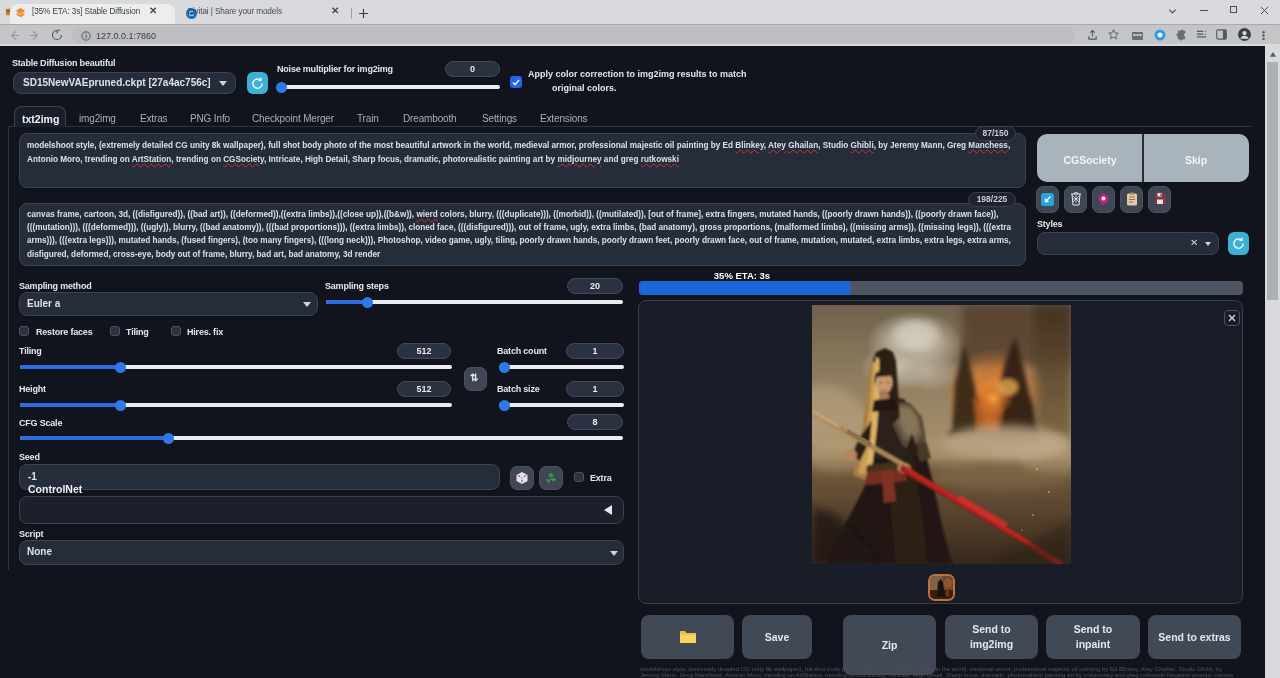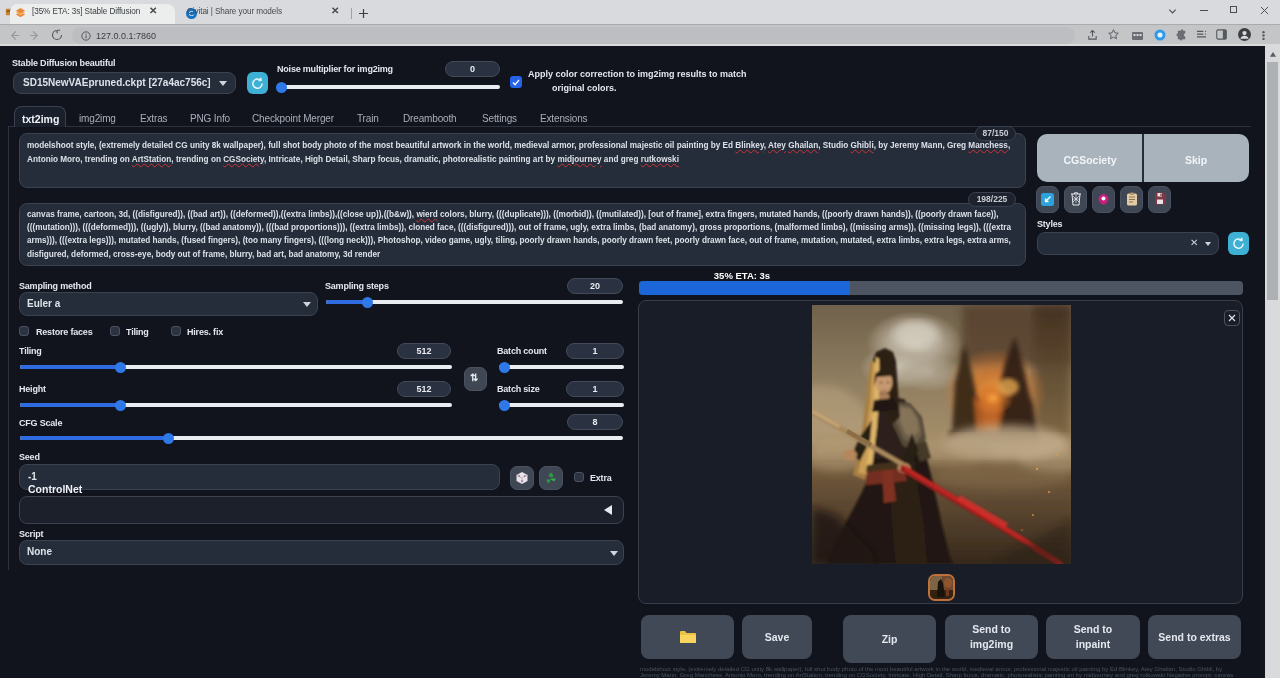--- a/index.html
+++ b/index.html
@@ -446,19 +446,19 @@
       </svg>
   </div>
 
   <div class="gbtn" style="left:641px;top:569px;width:93px;height:44px">
       <svg width="17" height="14" viewBox="0 0 17 14">
         <path d="M1 2 a1 1 0 0 1 1 -1 h4 l1.5 2 H16 a1 1 0 0 1 1 1 v8 a1 1 0 0 1 -1 1 H2 a1 1 0 0 1 -1 -1 Z" fill="#eec343"></path>
         <path d="M1 5 h16 v7 a1 1 0 0 1 -1 1 H2 a1 1 0 0 1 -1 -1 Z" fill="#f7d55f"></path>
       </svg>
     </div>
   <div class="gbtn" style="left:742px;top:569px;width:70px;height:44px">Save</div>
-  <div class="gbtn" style="left:843px;top:569px;width:93px;height:48px">Zip</div>
+  <div class="gbtn" style="left:843px;top:569px;width:93px;height:60px">Zip</div>
   <div class="gbtn" style="left:945px;top:569px;width:93px;height:44px">Send to<br>img2img</div>
   <div class="gbtn" style="left:1046px;top:569px;width:94px;height:44px">Send to<br>inpaint</div>
   <div class="gbtn" style="left:1148px;top:569px;width:93px;height:44px">Send to extras</div>
 
   <div class="abs" style="left:640px;top:620px;width:603px;height:12px;color:#4c525e;font-size:6px;line-height:6px;overflow:hidden" id="infostrip">modelshoot style, (extremely detailed CG unity 8k wallpaper), full shot body photo of the most beautiful artwork in the world, medieval armor, professional majestic oil painting by Ed Blinkey, Atey Ghailan, Studio Ghibli, by Jeremy Mann, Greg Manchess, Antonio Moro, trending on ArtStation, trending on CGSociety, Intricate, High Detail, Sharp focus, dramatic, photorealistic painting art by midjourney and greg rutkowski Negative prompt: canvas frame, cartoon, 3d, ((disfigured)), ((bad art)), ((deformed)),((extra limbs)),((close up)),((b&amp;w)), wierd colors, blurry, (((duplicate))), ((morbid)), ((mutilated)), [out of frame], extra fingers, mutated hands, ((poorly drawn hands)), ((poorly drawn face)), (((mutation))), (((deformed))), ((ugly)), blurry, ((bad anatomy)), (((bad proportions)))</div>
 </div>
 
 </body></html>

